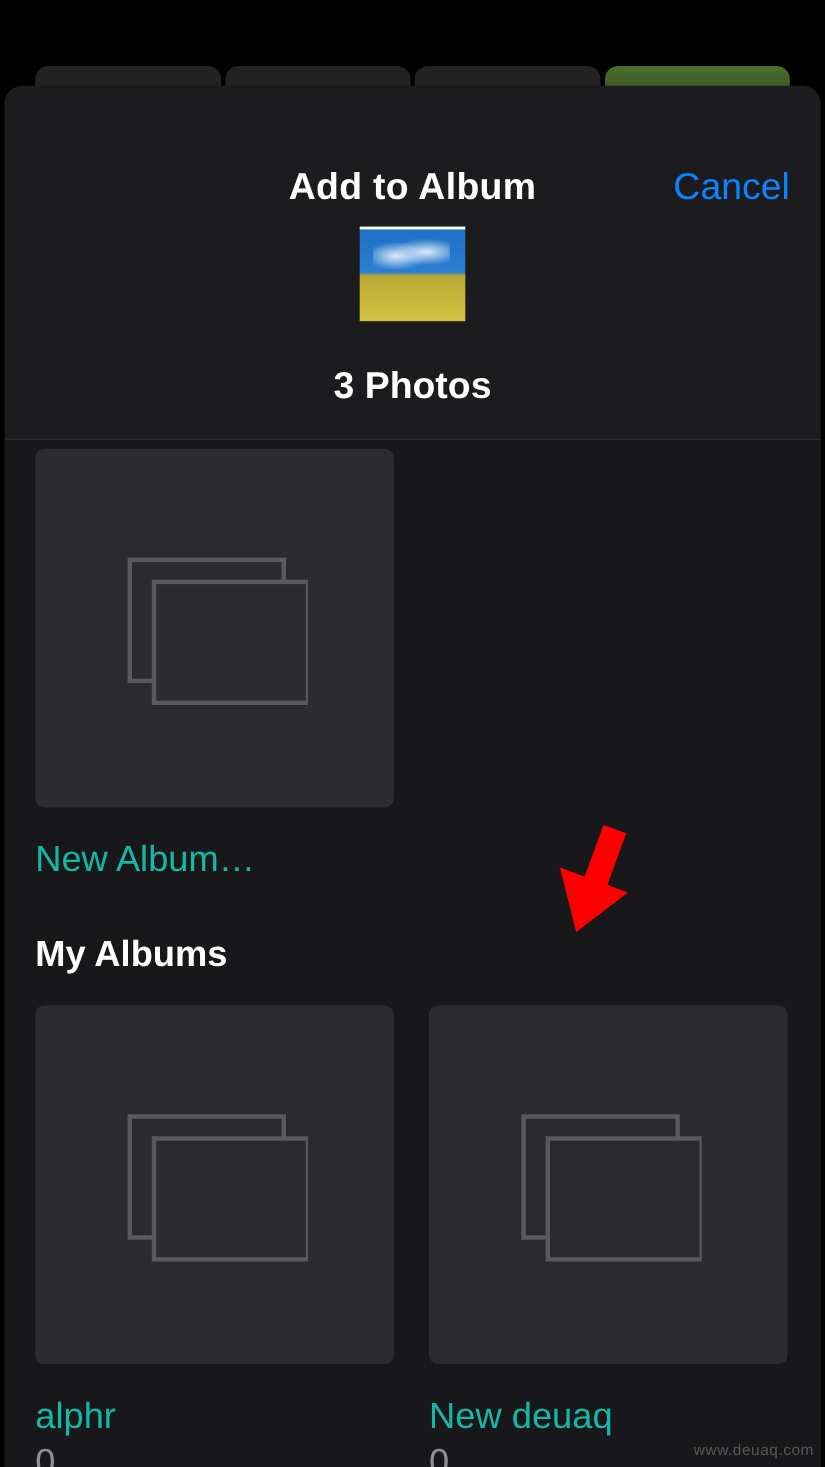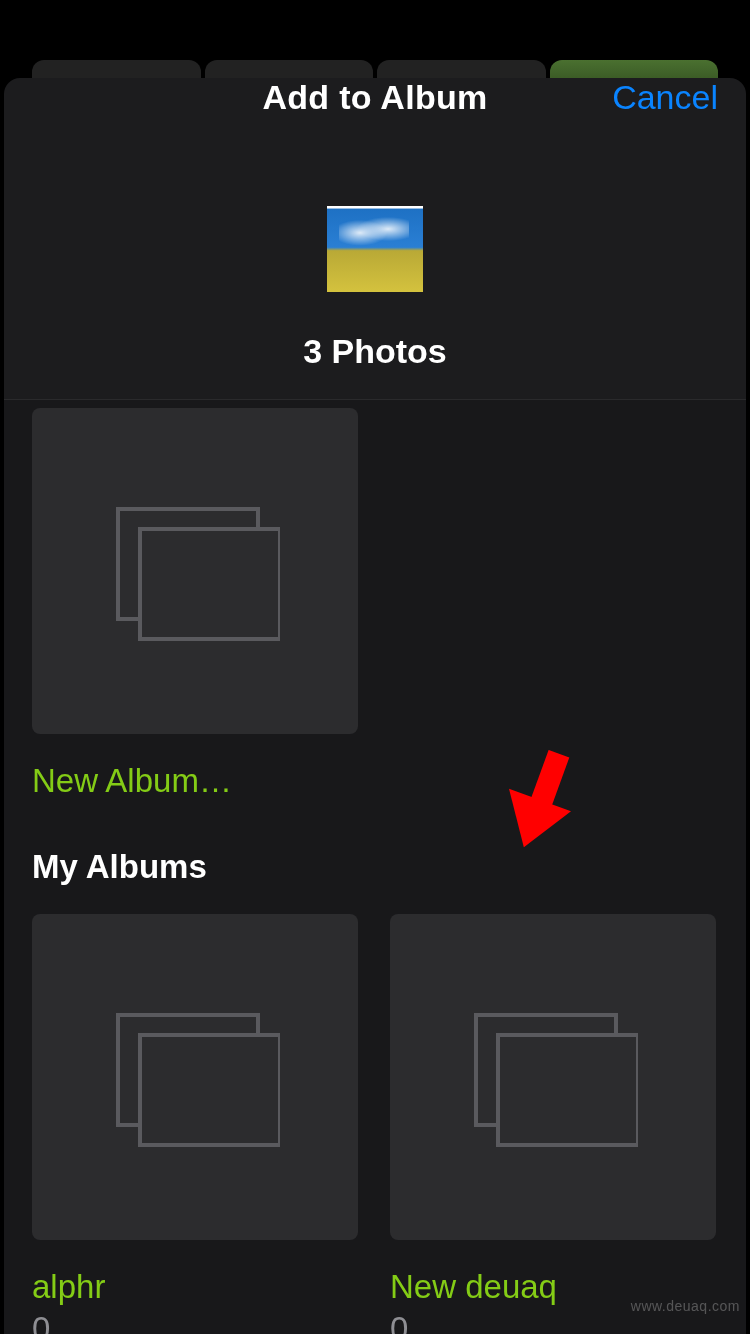--- a/index.html
+++ b/index.html
@@ -40,21 +40,21 @@
       bottom: 0;
       background: #1c1c1e;
       border-radius: 16px 16px 0 0;
       display: flex;
       flex-direction: column;
     }
     .header {
       position: relative;
       height: 112px;
       display: flex;
-      align-items: flex-start;
+      align-items: flex-end;
       justify-content: center;
     }
     .title {
       color: #fff;
       font-size: 34px;
       font-weight: 600;
       letter-spacing: 0.3px;
     }
     .cancel {
       position: absolute;
@@ -119,21 +119,21 @@
       display: flex;
       align-items: center;
       justify-content: center;
       cursor: pointer;
     }
     .stack-icon {
       width: 170px;
       height: 140px;
     }
     .album-label {
-      color: #84cc16;
+      color: #14b8a6;
       font-size: 33px;
       margin-top: 28px;
       white-space: nowrap;
       overflow: hidden;
       text-overflow: ellipsis;
     }
     .album-count {
       color: #8e8e93;
       font-size: 33px;
       margin-top: 4px;
@@ -147,21 +147,21 @@
     .arrow {
       position: absolute;
       top: 750px;
       left: 505px;
       width: 70px;
       height: 100px;
       pointer-events: none;
     }
     .watermark {
       position: absolute;
-      bottom: 20px;
+      bottom: 8px;
       right: 10px;
       color: rgba(200,200,200,0.35);
       font-size: 14px;
       letter-spacing: 0.5px;
     }
   </style>
 </head>
 <body>
 
 <div class="bg-strip">

